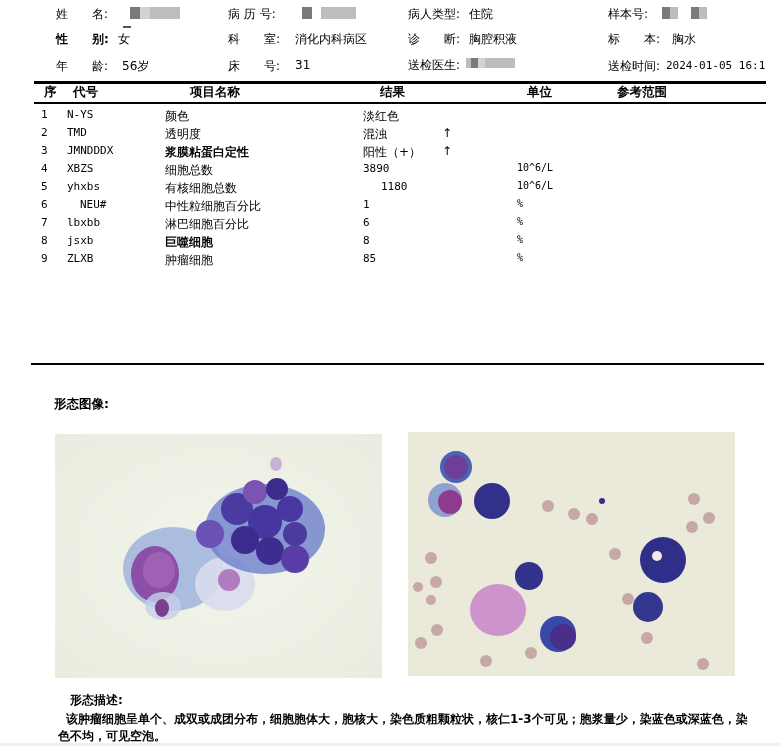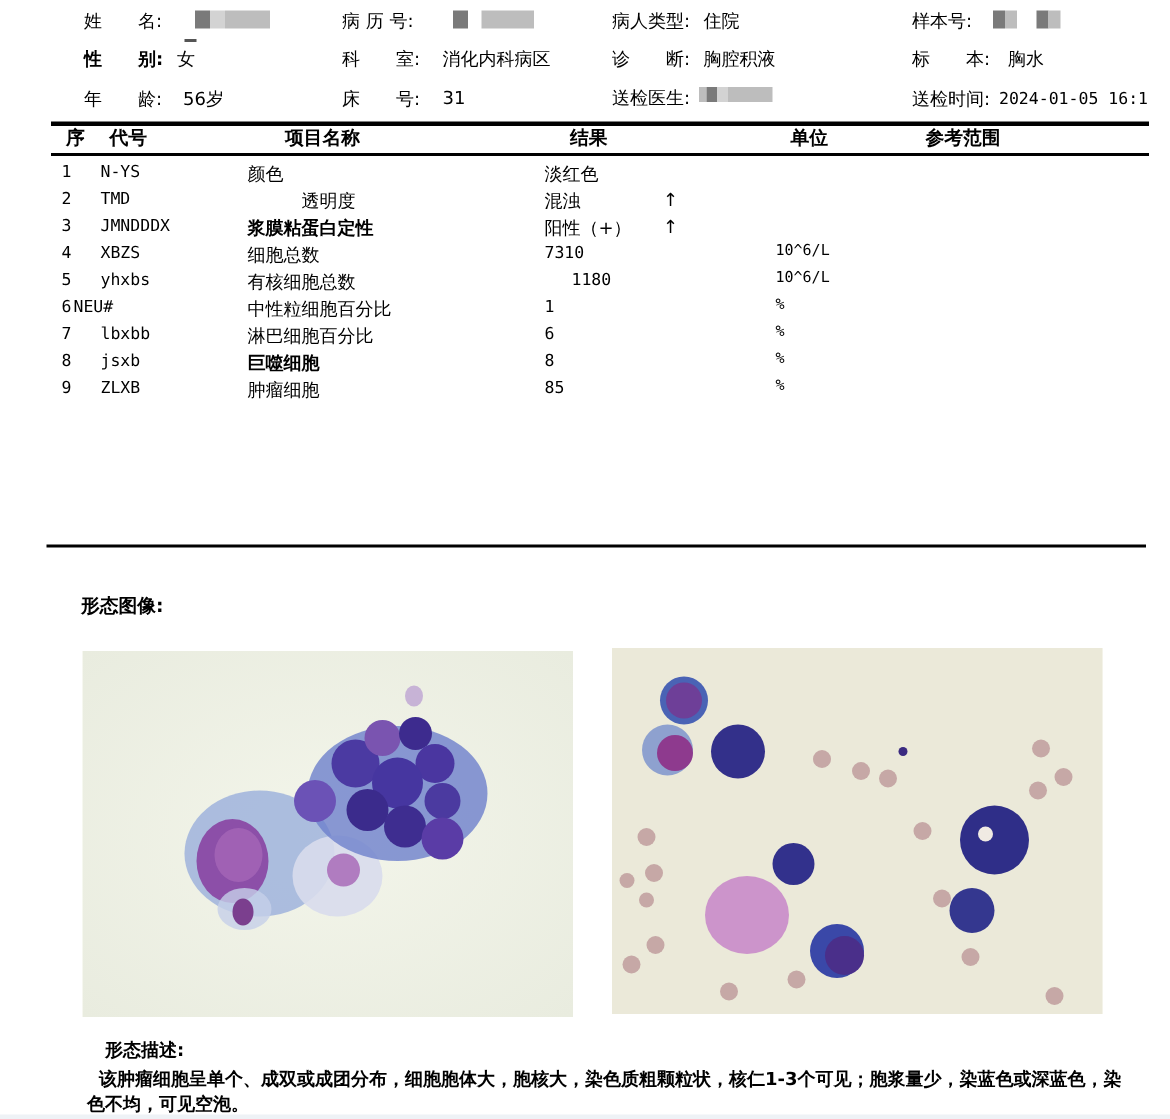--- a/index.html
+++ b/index.html
@@ -87,52 +87,52 @@
     <span class="mono" style="left:41px;">1</span>
     <span class="mono" style="left:67px;">N-YS</span>
     <span style="left:165px;">颜色</span>
     <span style="left:363px;">淡红色</span>
     <span style="left:442px;"></span>
     <span class="mono" style="left:517px;font-size:10px;"></span>
   </div>
   <div class="row" style="top:126px;">
     <span class="mono" style="left:41px;">2</span>
     <span class="mono" style="left:67px;">TMD</span>
-    <span style="left:165px;margin-left:36px;">透明度</span>
+    <span style="left:165px;">透明度</span>
     <span style="left:363px;">混浊</span>
     <span style="left:442px;">↑</span>
     <span class="mono" style="left:517px;font-size:10px;"></span>
   </div>
   <div class="row" style="top:144px;">
     <span class="mono" style="left:41px;">3</span>
     <span class="mono" style="left:67px;">JMNDDDX</span>
     <span style="left:165px;font-weight:bold;">浆膜粘蛋白定性</span>
     <span style="left:363px;">阳性（+）</span>
     <span style="left:442px;">↑</span>
     <span class="mono" style="left:517px;font-size:10px;"></span>
   </div>
   <div class="row" style="top:162px;">
     <span class="mono" style="left:41px;">4</span>
     <span class="mono" style="left:67px;">XBZS</span>
     <span style="left:165px;">细胞总数</span>
-    <span class="mono" style="left:363px;">7310</span>
+    <span class="mono" style="left:363px;">3890</span>
     <span style="left:442px;"></span>
     <span class="mono" style="left:517px;font-size:10px;">10^6/L</span>
   </div>
   <div class="row" style="top:180px;">
     <span class="mono" style="left:41px;">5</span>
     <span class="mono" style="left:67px;">yhxbs</span>
     <span style="left:165px;">有核细胞总数</span>
     <span class="mono" style="left:381px;">1180</span>
     <span style="left:442px;"></span>
     <span class="mono" style="left:517px;font-size:10px;">10^6/L</span>
   </div>
   <div class="row" style="top:198px;">
     <span class="mono" style="left:41px;">6</span>
-    <span class="mono" style="left:49px;">NEU#</span>
+    <span class="mono" style="left:80px;">NEU#</span>
     <span style="left:165px;">中性粒细胞百分比</span>
     <span class="mono" style="left:363px;">1</span>
     <span style="left:442px;"></span>
     <span class="mono" style="left:517px;font-size:10px;">%</span>
   </div>
   <div class="row" style="top:216px;">
     <span class="mono" style="left:41px;">7</span>
     <span class="mono" style="left:67px;">lbxbb</span>
     <span style="left:165px;">淋巴细胞百分比</span>
     <span class="mono" style="left:363px;">6</span>

